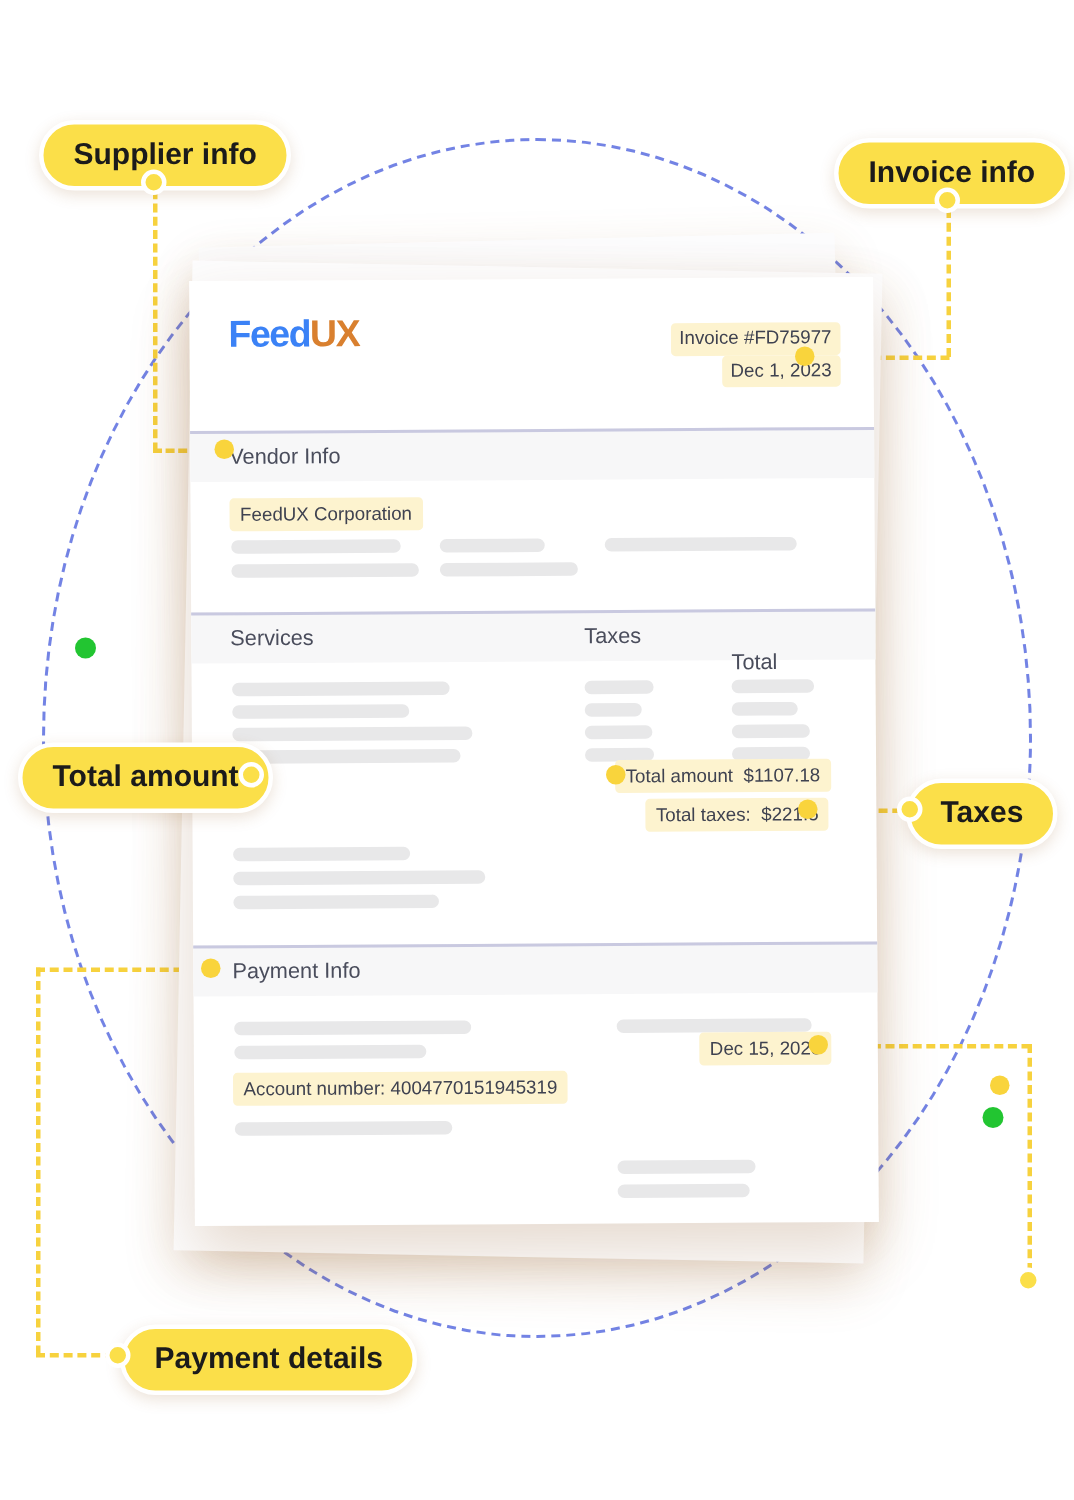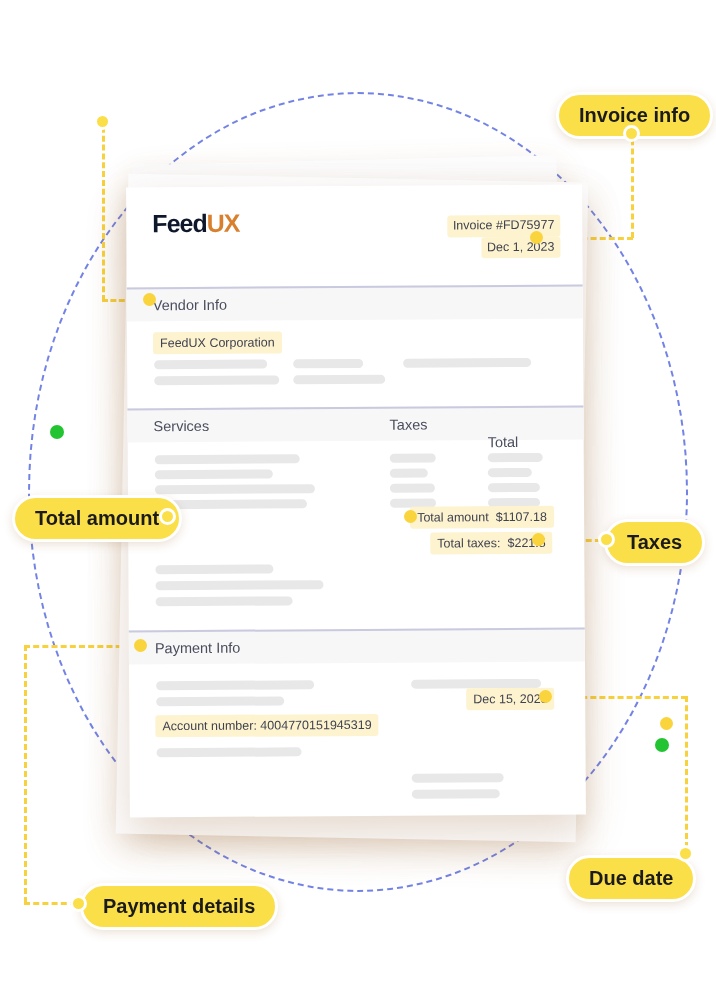--- a/index.html
+++ b/index.html
@@ -66,21 +66,21 @@
     transform:rotate(-0.35deg);
     background:#ffffff;
     box-shadow:0 18px 40px rgba(150,95,40,.22);
   }
   .doc-inner { position:absolute; inset:0; padding:0; }
   
   .logo {
     position:absolute; left:26px; top:22px;
     font-size:25px; font-weight:bold; letter-spacing:-1px;
   }
-  .logo .f { color:#0f172a;text-align:center; }
+  .logo .f { color:#3b82f6;text-align:center; }
   .logo .u { color:#d9802f; }
   
   .meta { position:absolute; right:22px; top:30px; text-align:right; }
   .hl {
     display:inline-block;
     background:#fdf3cf;
     color:#3f4250;
     font-size:12.5px;
     padding:3px 6px;
     border-radius:3px;
@@ -239,30 +239,30 @@
     </div>
   </div>
 
   <div class="ydot" style="left:143px; top:293px;"></div>
   <div class="ydot" style="left:530px; top:231px;"></div>
   <div class="ydot" style="left:404px; top:510px;"></div>
   <div class="ydot" style="left:532px; top:533px;"></div>
   <div class="ydot" style="left:134px; top:639px;"></div>
   <div class="ydot" style="left:539px; top:690px;"></div>
 
+  <div class="pill" style="left:26px; top:80px;">Supplier info</div>
   <div class="pilldot" style="left:94px; top:113px;"></div>
 
   <div class="pill" style="left:556px; top:92px;">Invoice info</div>
   <div class="pilldot" style="left:623px; top:125px;"></div>
 
   <div class="pill" style="left:12px; top:495px;">Total amount</div>
   <div class="pilldot" style="left:159px; top:508px;"></div>
 
   <div class="pill" style="left:604px; top:519px;">Taxes</div>
   <div class="pilldot" style="left:598px; top:531px;"></div>
 
   <div class="pill" style="left:80px; top:883px;">Payment details</div>
   <div class="pilldot" style="left:70px; top:895px;"></div>
 
-  <div class="pill" style="left:566px; top:855px;">Due date</div>
   <div class="pilldot" style="left:677px; top:845px;"></div>
 
 </div>
 
 </body></html>

